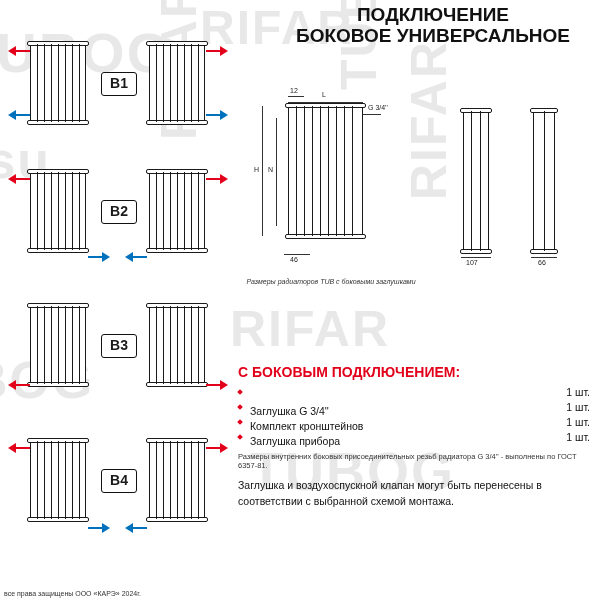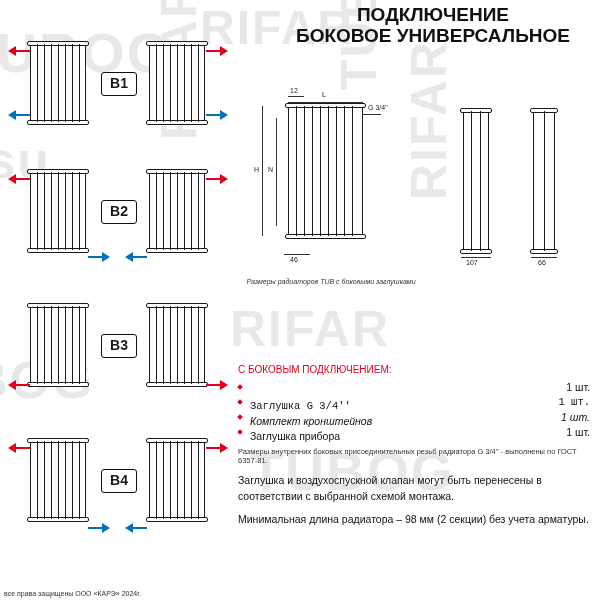--- a/index.html
+++ b/index.html
@@ -82,21 +82,21 @@
   .tech{position:absolute;}
   .dimline{position:absolute;background:#333;}
   .techcap{
     position:absolute;
     font-size:7px;color:#333;font-style:italic;text-align:center;
   }
   .tlabel{position:absolute;font-size:7px;color:#222;}
   
   .txt{position:absolute;z-index:3;}
   .h1{font-size:11.5px;font-weight:bold;color:#111;}
-  .h2{font-size:10px;font-weight:normal;color:#e2001a;}
+  .h2{font-size:14px;font-weight:bold;color:#e2001a;}
   .li{font-size:10.5px;color:#111;}
   .qty{font-size:10.5px;color:#111;position:absolute;right:0;}
   .note{font-size:7.5px;color:#333;}
   .para{font-size:10.5px;color:#111;line-height:15.5px;}
   .bullet{position:absolute;left:0;top:4px;width:4px;height:4px;background:#e2001a;transform:rotate(45deg);}
   .footer{
     position:absolute;left:4px;bottom:3px;font-size:7px;color:#333;z-index:3;
   }
 </style>
 </head>
@@ -352,36 +352,35 @@
 </div>
 
 <div class="txt" style="left:238px;top:363px;width:352px;">
   <div class="h2" style="margin-top:1px;">С БОКОВЫМ ПОДКЛЮЧЕНИЕМ:</div>
 
   <div style="margin-top:6px;">
     <div style="position:relative;padding-left:12px;height:15px;">
       <span class="bullet"></span>
       <span class="qty">1 шт.</span>
     </div>
-    <div style="position:relative;padding-left:12px;height:15px;font-family:Liberation Mono, monospace;">
+    <div style="position:relative;padding-left:12px;height:15px;">
       <span class="bullet"></span>
       <span class="li">Заглушка G 3/4''</span>
       <span class="qty">1 шт.</span>
     </div>
-    <div style="position:relative;padding-left:12px;height:15px;font-style:italic;">
+    <div style="position:relative;padding-left:12px;height:15px;">
       <span class="bullet"></span>
       <span class="li">Комплект кронштейнов</span>
       <span class="qty">1 шт.</span>
     </div>
     <div style="position:relative;padding-left:12px;height:15px;">
       <span class="bullet"></span>
       <span class="li">Заглушка прибора</span>
       <span class="qty">1 шт.</span>
     </div>
   </div>
 
   <div class="note" style="margin-top:6px;">Размеры внутренних боковых присоединительных резьб радиатора G 3/4'' - выполнены по ГОСТ 6357-81.</div>
 
   <div class="para" style="margin-top:8px;">Заглушка и воздухоспускной клапан могут быть перенесены в соответствии с выбранной схемой монтажа.</div>
-  <div class="para" style="margin-top:8px;">Минимальная длина радиатора – 98 мм (2 секции) без учета арматуры.</div>
 </div>
 
 <div class="footer">все права защищены ООО «КАРЭ» 2024г.</div>
 
 </body></html>

